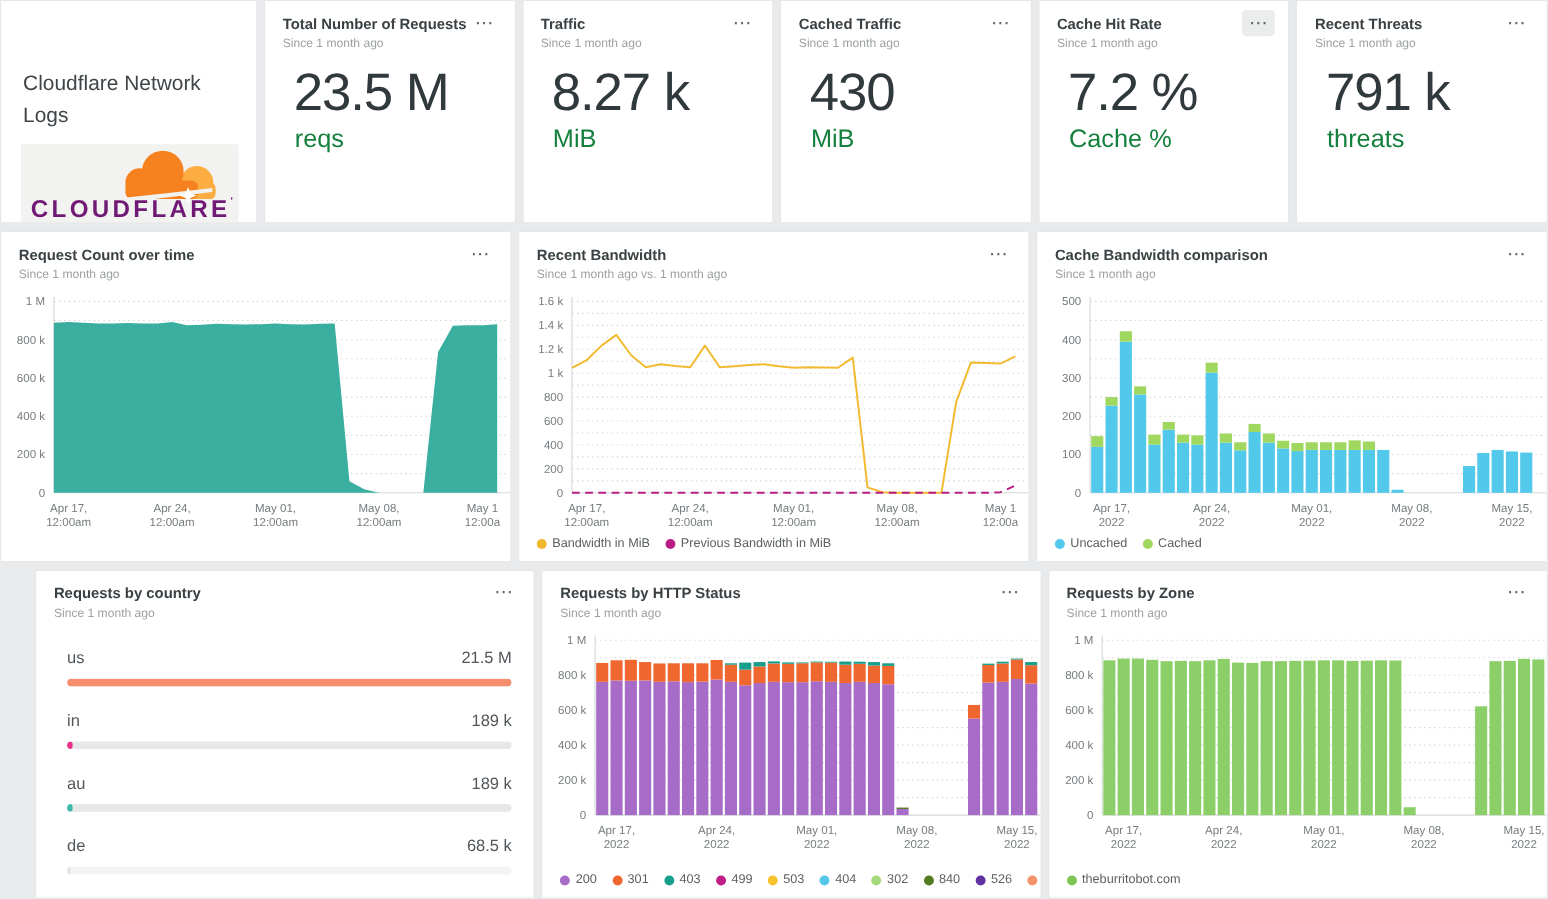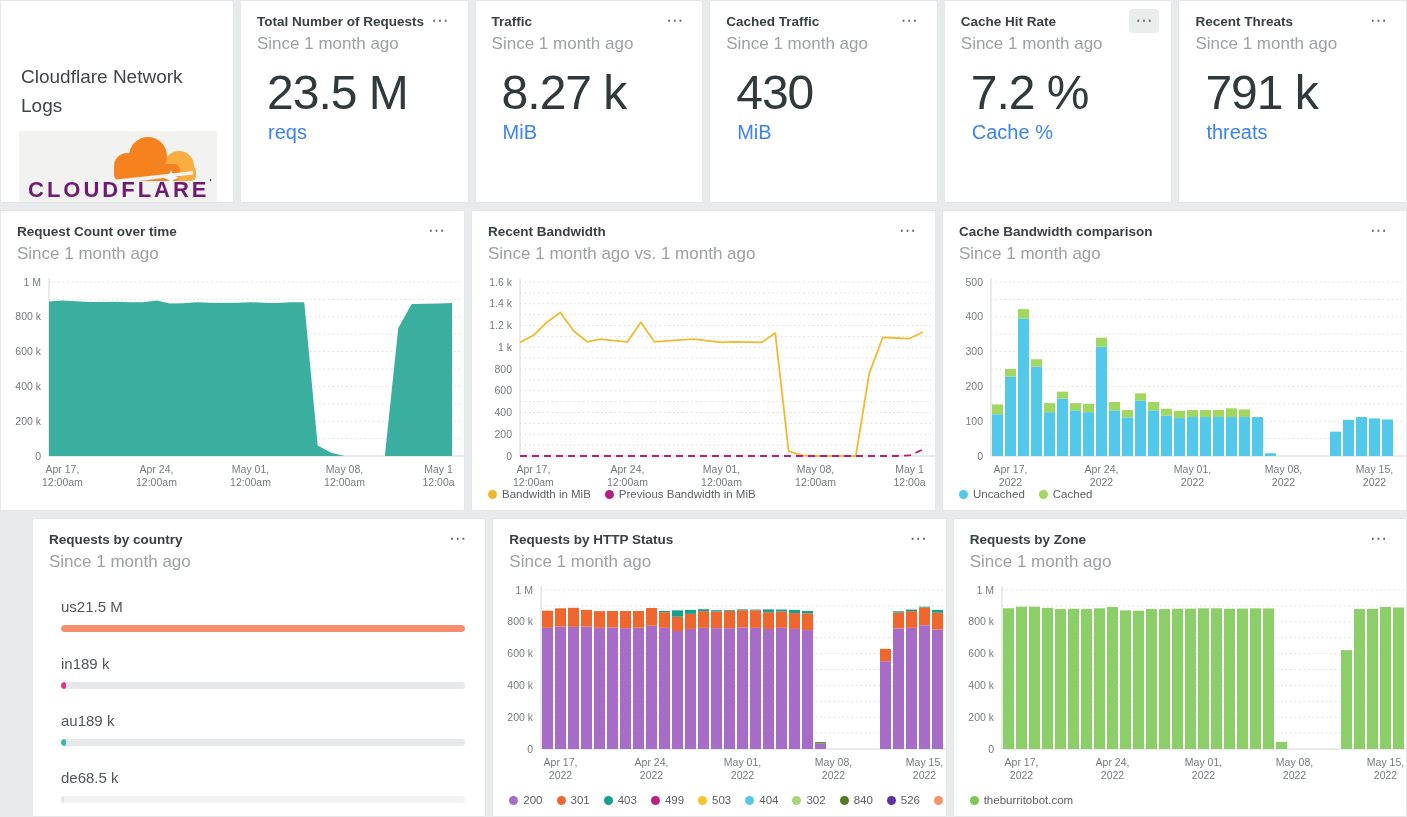--- a/index.html
+++ b/index.html
@@ -6,46 +6,46 @@
   *{box-sizing:border-box;}
   body{font-family:"Liberation Sans", sans-serif; background:#e9eaec;}
   .dash{width:1407px;height:817px;background:#e9eaec;display:flex;flex-direction:column;gap:7px;overflow:hidden;}
   .row{display:grid;gap:6px;}
   .row1{grid-template-columns:234px repeat(5,1fr);height:203px;}
   .row2{grid-template-columns:repeat(3,1fr);height:301px;}
   .row3{grid-template-columns:repeat(3,1fr);height:299px;padding-left:32px;}
   .card{background:#ffffff;border:1px solid #e5e6e8;border-radius:2px;position:relative;overflow:hidden;}
   .card-head{padding:13px 16px 0;}
   .card-title{font-size:13.5px;font-weight:700;color:#3a4144;line-height:1.25;}
-  .card-sub{font-size:17px;color:#9da1a3;margin-top:3px;}
+  .card-sub{font-size:11px;color:#9da1a3;margin-top:3px;}
   .menu{position:absolute;top:8px;right:12px;color:#5f6568;font-size:17px;letter-spacing:1px;cursor:pointer;line-height:16px;padding:4px 6px;border-radius:4px;}
   .menu.active{background:#ebecec;}
   
   .brand-title{padding:17px 20px 6px;font-size:19px;color:#3f4548;line-height:1.55;margin-top:44px;}
   .logo-box{position:relative;margin:4px 0 0 18px;width:198px;height:79px;background:#f2f2f0;}
   .logo-word{position:absolute;left:9px;bottom:7px;font-size:22px;font-weight:700;letter-spacing:3px;color:#701a75;}
   .logo-tm{font-size:9px;vertical-align:top;letter-spacing:0;}
   
   .stat-value{margin:14px 0 0 26px;font-size:48px;letter-spacing:-1px;color:#30393c;line-height:1.05;}
-  .stat-unit{margin:3px 0 0 27px;font-size:20px;color:#3b82f6;}
+  .stat-unit{margin:3px 0 0 27px;font-size:23px;color:#15803d;}
   
   .chart-box{margin-top:4px;}
   .tick{font-size:10.5px;fill:#767c7f;}
   .ty{text-anchor:end;}
   .tx{text-anchor:middle;}
   .grid{stroke:#d7dadc;stroke-width:1;stroke-dasharray:1.5,3;}
   .axis{stroke:#d4d7d8;stroke-width:1;}
   .legend{position:absolute;left:16px;bottom:10px;display:flex;gap:14px;align-items:center;flex-wrap:nowrap;}
   .leg-item{display:flex;align-items:center;gap:5px;cursor:pointer;}
   .leg-dot{width:9px;height:9px;border-radius:50%;display:inline-block;}
   .leg-label{font-size:11.5px;color:#5c6163;}
   
   .crows{padding:26px 20px 0 28px;}
   .crow{margin-bottom:23px;}
-  .crow-top{display:flex;align-items:baseline;margin-bottom:10px;}
+  .crow-top{display:flex;justify-content:space-between;align-items:baseline;margin-bottom:10px;}
   .crow-label{font-size:15px;color:#51565a;}
   .crow-value{font-size:15px;color:#51565a;}
   .track{height:7px;border-radius:4px;background:#e7e8e9;position:relative;overflow:hidden;}
   .fill{height:7px;border-radius:4px;position:absolute;left:0;top:0;}
 </style>
 </head>
 <body>
 
 <div class="dash">
 

